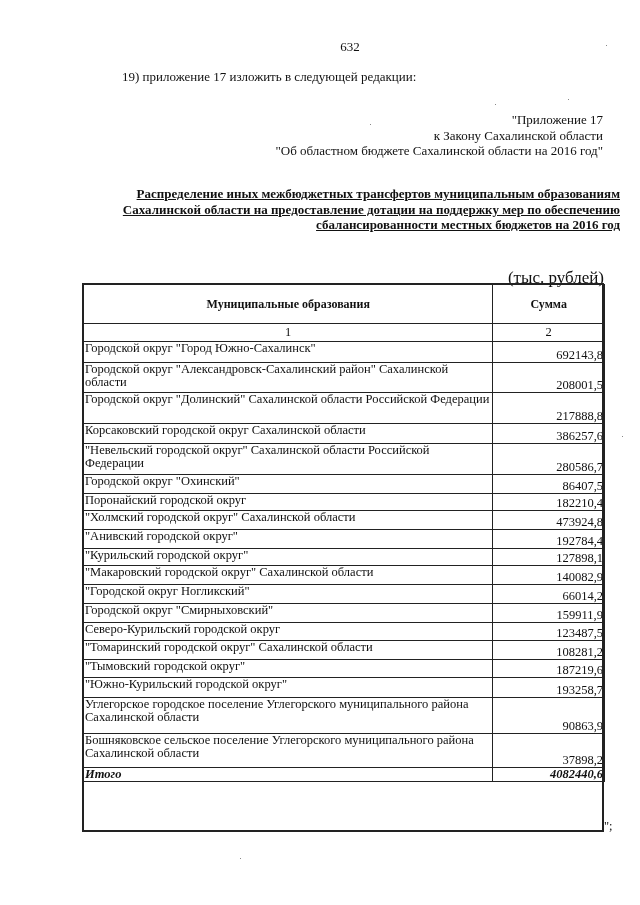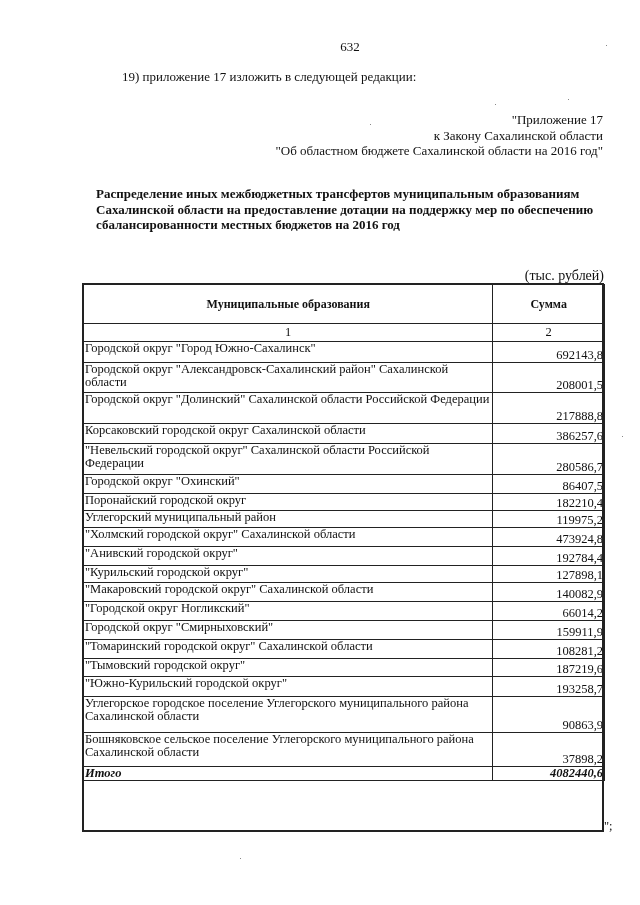--- a/index.html
+++ b/index.html
@@ -5,24 +5,24 @@
   html, body { margin: 0; padding: 0; background: #ffffff; }
   body {
     width: 640px; height: 905px; position: relative; overflow: hidden;
     font-family: "Liberation Serif", "DejaVu Serif", serif; color: #111;
   }
   .abs { position: absolute; }
   .page-number { left: 0; width: 700px; top: 39px; text-align: center; font-size: 13px; }
   .intro { left: 122px; top: 53px; font-size: 13px; margin-top: 16px; }
   .appendix { right: 37px; top: 112px; text-align: right; font-size: 13px; line-height: 15.5px; }
   .title {
-    left: 96px; width: 540px; top: 186px; text-align: left;
-    font-size: 13px; font-weight: bold; line-height: 15.5px;
+    left: 80px; width: 540px; top: 186px; text-align: right;
+    font-size: 13px; font-weight: bold; line-height: 15.5px; text-decoration: underline;
   }
-  .units { right: 36px; top: 268px; font-size: 14px; }
+  .units { right: 36px; top: 268px; font-size: 17px; }
   table.main {
     position: absolute; left: 83px; top: 284px; width: 522px;
     border-collapse: collapse; font-size: 12.5px; line-height: 13px;
   }
   table.main td, table.main th {
     border: 1px solid #222; padding: 0 1px; vertical-align: top;
   }
   table.main th { font-weight: bold; text-align: center; vertical-align: middle; font-size: 12px; }
   table.main td.name { width: 409px; text-align: left; }
   table.main td.sum { width: 109px; text-align: right; vertical-align: bottom; padding-right: 1px; }
@@ -83,24 +83,20 @@
     <td class="sum">280586,7</td>
   </tr>
   <tr style="height:19px">
     <td class="name">Городской округ "Охинский"</td>
     <td class="sum">86407,5</td>
   </tr>
   <tr style="height:17px">
     <td class="name">Поронайский городской округ</td>
     <td class="sum">182210,4</td>
   </tr>
-  <tr style="height:17px">
-    <td class="name">Углегорский муниципальный район</td>
-    <td class="sum">119975,2</td>
-  </tr>
   <tr style="height:19px">
     <td class="name">"Холмский городской округ" Сахалинской области</td>
     <td class="sum">473924,8</td>
   </tr>
   <tr style="height:19px">
     <td class="name">"Анивский городской округ"</td>
     <td class="sum">192784,4</td>
   </tr>
   <tr style="height:17px">
     <td class="name">"Курильский городской округ"</td>
@@ -110,20 +106,24 @@
     <td class="name">"Макаровский городской округ" Сахалинской области</td>
     <td class="sum">140082,9</td>
   </tr>
   <tr style="height:19px">
     <td class="name">"Городской округ Ногликский"</td>
     <td class="sum">66014,2</td>
   </tr>
   <tr style="height:19px">
     <td class="name">Городской округ "Смирныховский"</td>
     <td class="sum">159911,9</td>
+  </tr>
+  <tr style="height:18px">
+    <td class="name">Северо-Курильский городской округ</td>
+    <td class="sum">123487,5</td>
   </tr>
   <tr style="height:19px">
     <td class="name">"Томаринский городской округ" Сахалинской области</td>
     <td class="sum">108281,2</td>
   </tr>
   <tr style="height:18px">
     <td class="name">"Тымовский городской округ"</td>
     <td class="sum">187219,6</td>
   </tr>
   <tr style="height:20px">

